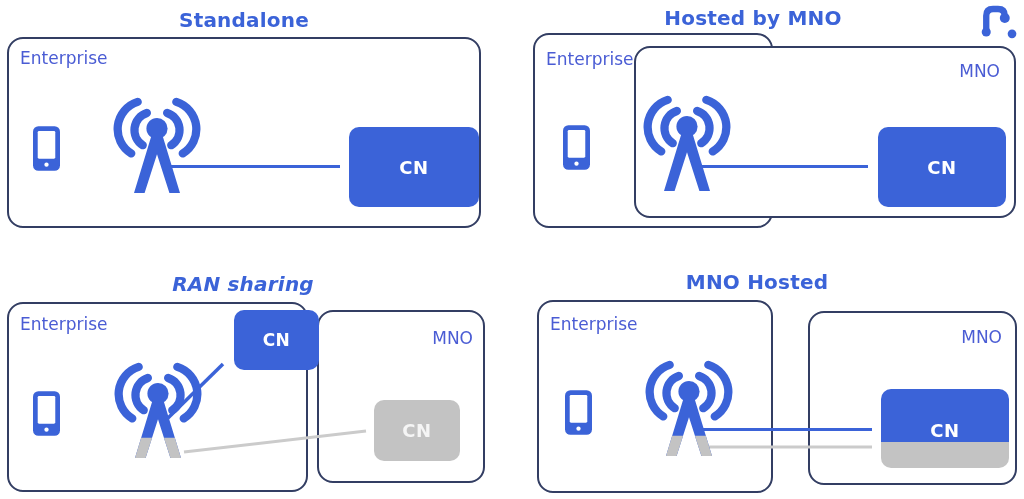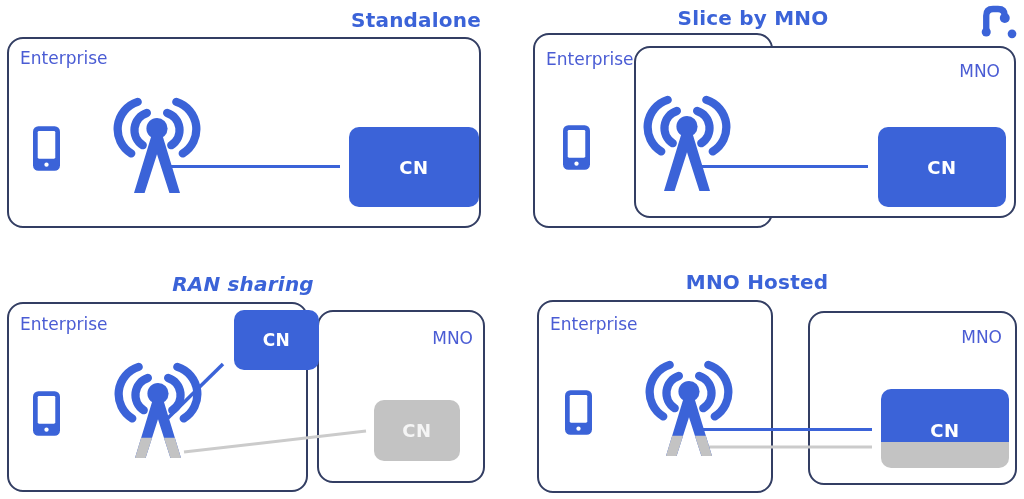--- a/index.html
+++ b/index.html
@@ -41,26 +41,26 @@
   .tower-fill{fill:var(--blue);}
   .tower-arc{fill:none;stroke:var(--blue);stroke-width:9;stroke-linecap:round;}
   .foot{fill:var(--gray);}
   .lines{position:absolute;left:0;top:0;pointer-events:none;}
 </style>
 </head>
 <body>
 
 <div class="canvas">
 
-  <div class="diagram-title" style="left:7px;top:8px;width:474px;text-align:right;">Standalone</div>
+  <div class="diagram-title" style="left:7px;top:8px;width:474px;">Standalone</div>
   <div class="panel" style="left:7px;top:37px;width:474px;height:191px;">
     <span class="panel-label" style="left:11px;top:9px;">Enterprise</span>
   </div>
 
-  <div class="diagram-title" style="left:533px;top:6px;width:440px;">Slice by MNO</div>
+  <div class="diagram-title" style="left:533px;top:6px;width:440px;">Hosted by MNO</div>
   <div class="panel" style="left:533px;top:33px;width:240px;height:195px;">
     <span class="panel-label" style="left:11px;top:14px;">Enterprise</span>
   </div>
   <div class="panel" style="left:634px;top:46px;width:382px;height:172px;">
     <span class="panel-label" style="right:14px;top:13px;">MNO</span>
   </div>
 
   <div class="diagram-title" style="left:7px;top:272px;width:472px;font-style:italic;">RAN sharing</div>
   <div class="panel" style="left:7px;top:302px;width:301px;height:190px;">
     <span class="panel-label" style="left:11px;top:10px;">Enterprise</span>

